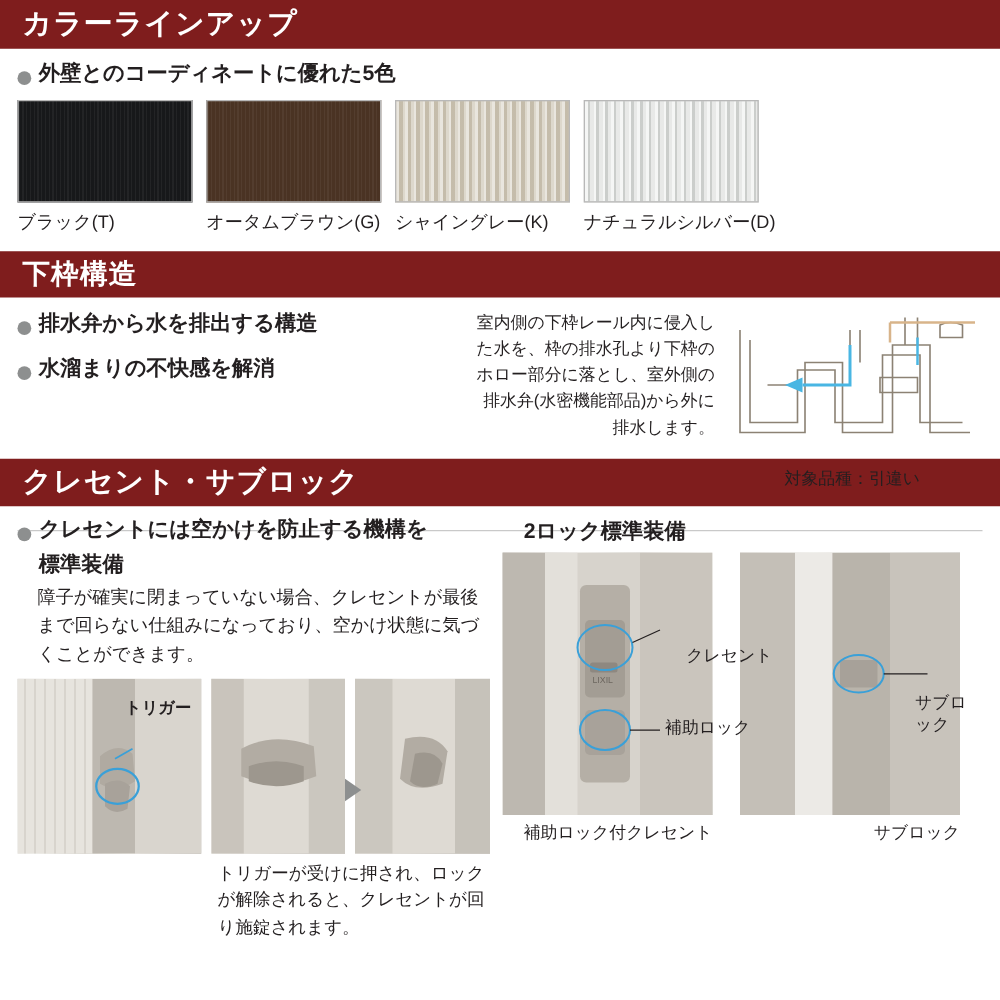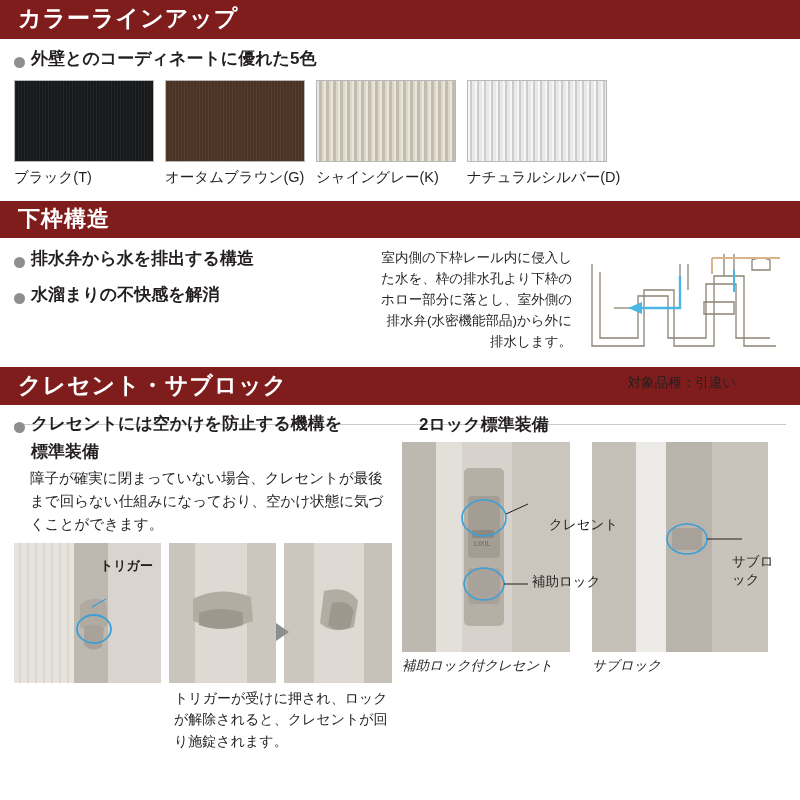--- a/index.html
+++ b/index.html
@@ -136,21 +136,21 @@
     background:linear-gradient(105deg,#b9b4ab 0%,#e3e0da 25%,#cac5bd 50%,#eceae5 72%,#b3aea6 100%);
   }
   .ph-e{
     width:176px;height:210px;
     background:linear-gradient(95deg,#cdc9c2 0%,#eceae6 30%,#d7d3cc 55%,#b3afa7 100%);
   }
   .photo-row{display:flex;gap:8px;margin-top:6px;}
   .photo-row-r{display:flex;gap:22px;margin-top:6px;}
 
   .ph-label{
-    font-size:13.5px;text-align:left;margin-top:5px;font-style:italic;
+    font-size:13.5px;text-align:right;margin-top:5px;
   }
   .tag{
     position:absolute;
     font-size:13px;
     font-weight:bold;
     background:transparent;
   }
   .arrow-tri{
     width:0;height:0;
     border-left:13px solid #8d8f8f;

